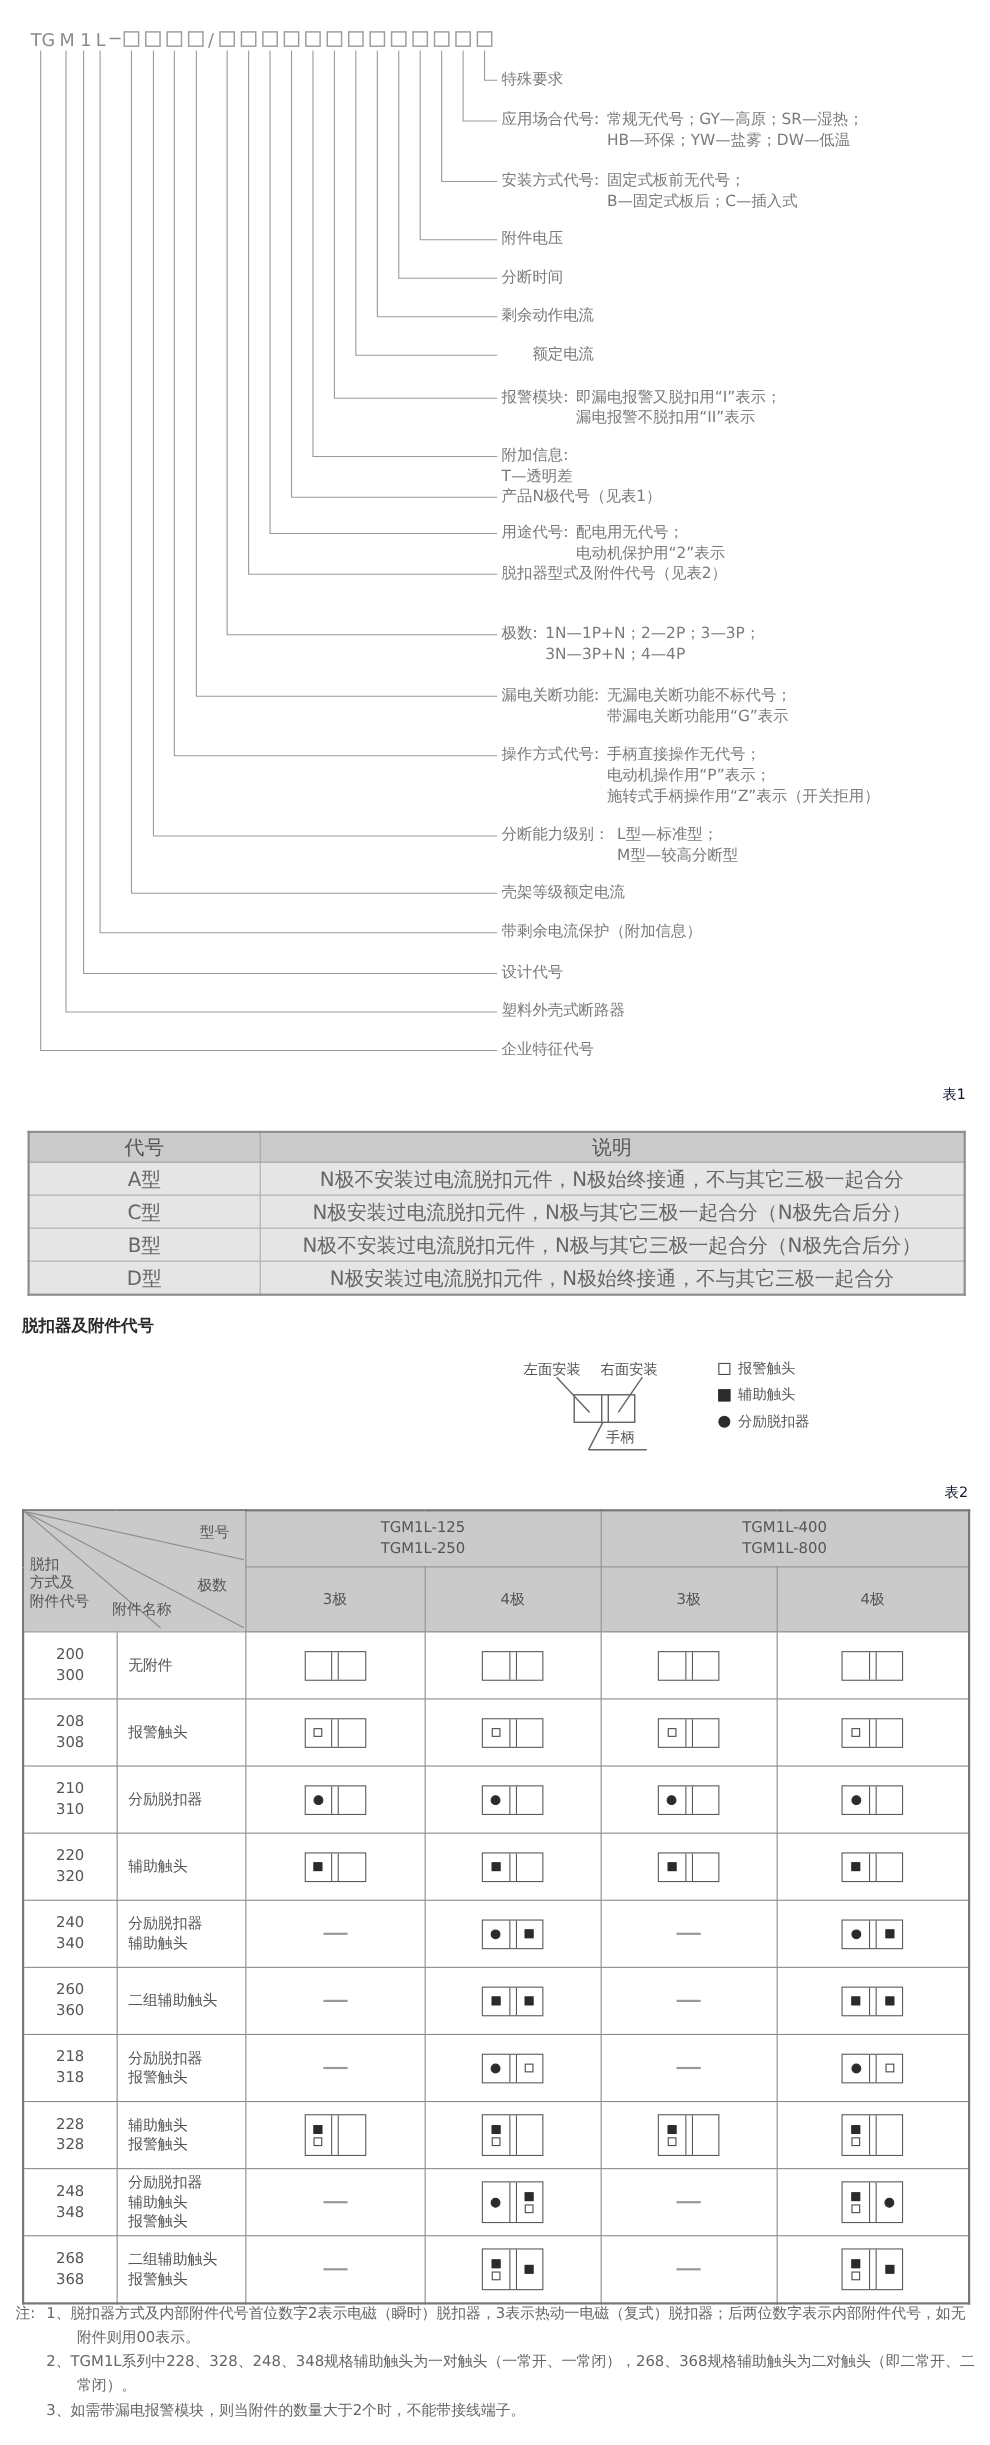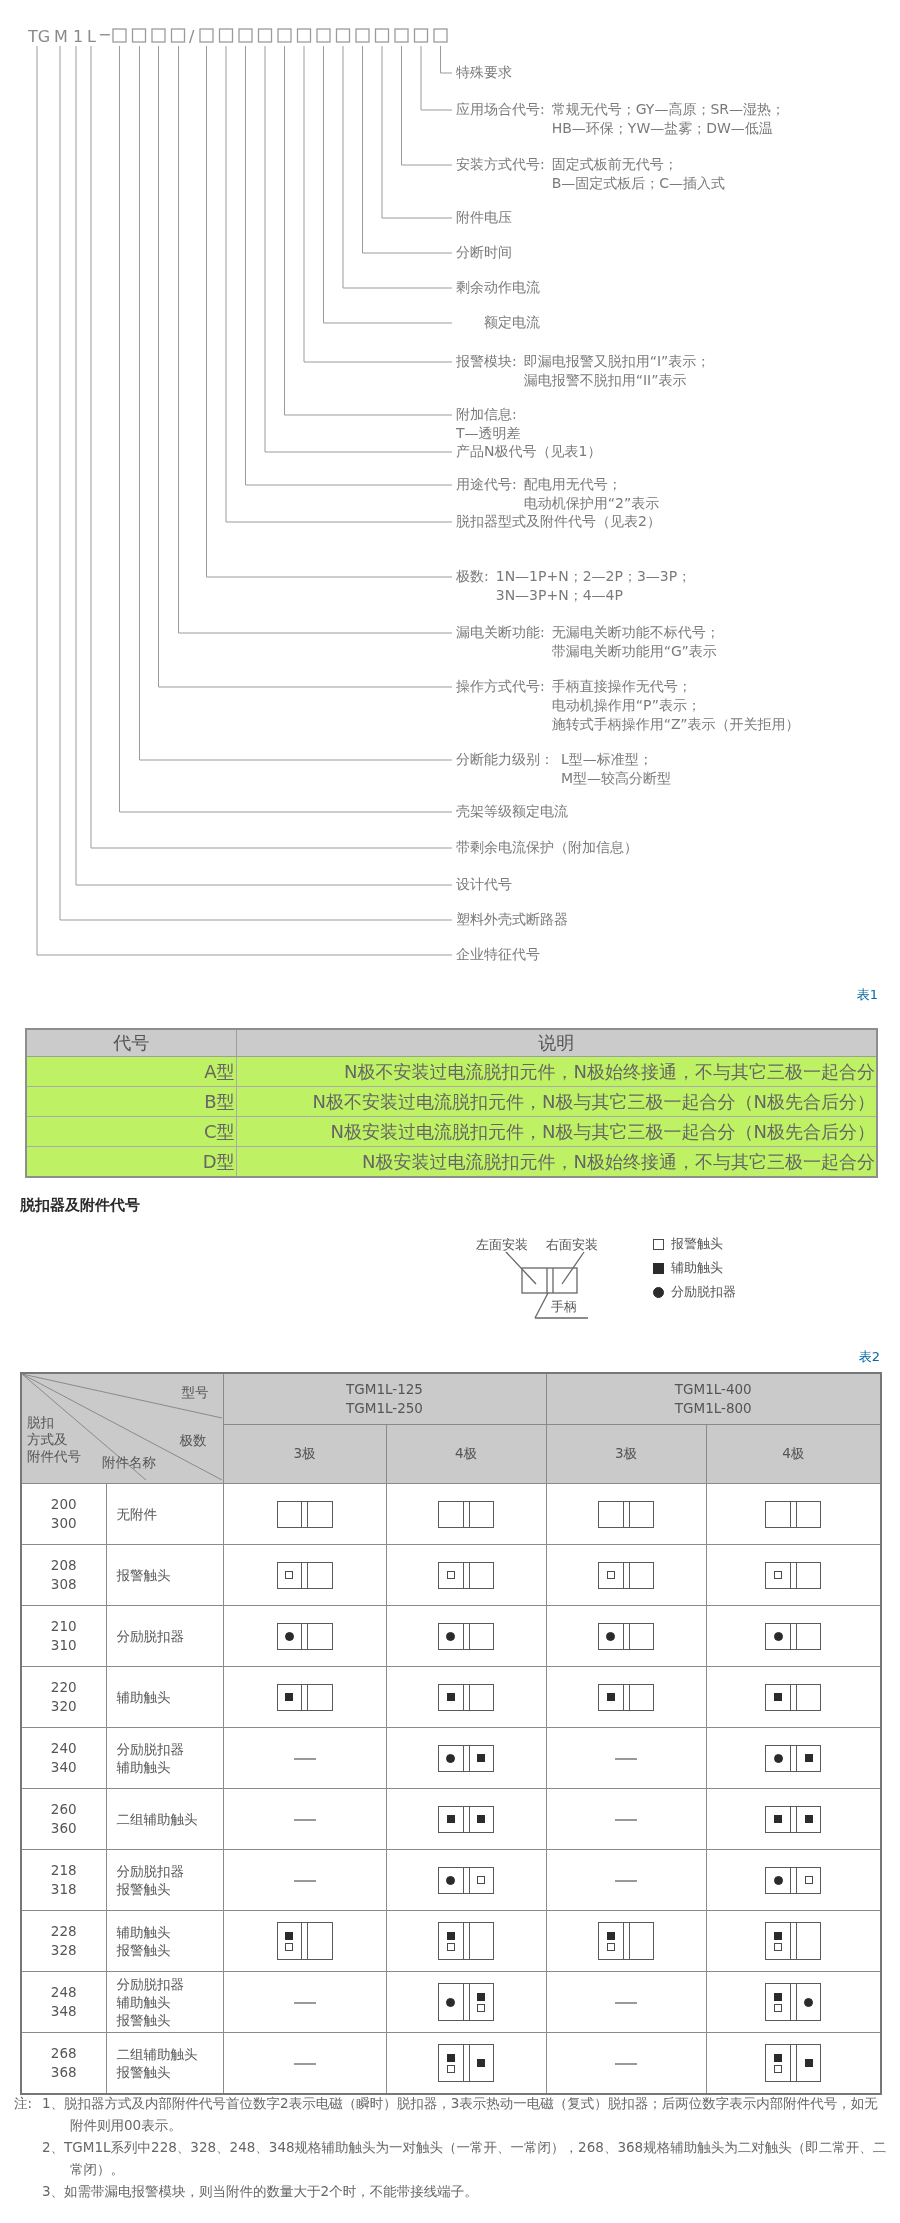--- a/index.html
+++ b/index.html
@@ -9,27 +9,27 @@
   
   .desig{position:absolute;left:0;top:0;width:900px;height:985px}
   #desig-svg{position:absolute;left:0;top:0}
   #desig-svg text{font-family:inherit;font-size:16px;fill:#8a8a8a}
   .dlabel{position:absolute;display:flex;align-items:flex-start;color:#7a7a7a;
           font-size:14px;line-height:19px;white-space:nowrap}
   .dtitle{margin-right:7px}
   .drest div{line-height:19px}
 
   
-  .tbl-tag{position:absolute;text-align:right;font-size:13px;color:#0369a1}
+  .tbl-tag{position:absolute;text-align:right;font-size:13px;color:#0f172a}
 
   
   table.t1{position:absolute;left:25px;top:1028px;width:853px;border-collapse:collapse;
            border:2px solid #8e8e8e;font-size:18px;color:#666;table-layout:fixed}
   .t1 th{background:#cbcbcb;color:#555;font-weight:normal;height:22px;border:1px solid #9e9e9e}
-  .t1 td{height:27px;text-align:right;border:1px solid #ababab;background:#bef264}
+  .t1 td{height:27px;text-align:center;border:1px solid #ababab;background:#e5e5e5}
 
   
   .sec-heading{position:absolute;left:20px;top:1196px;font-size:15px;font-weight:bold;color:#2a2a2a}
 
   
   .acc{position:absolute;left:0;top:1230px;width:812px;height:130px}
   .acc svg{position:absolute;left:0;top:0}
   .acc svg line{stroke:#666;stroke-width:1.3}
   .acc svg rect{stroke:#666;stroke-width:1.3;fill:#fff}
   .acc-label{position:absolute;font-size:13px;color:#555;white-space:nowrap}
@@ -241,26 +241,26 @@
         <th>代号</th>
         <th>说明</th>
       </tr>
     </thead>
     <tbody id="t1-body">
         <tr>
           <td>A型</td>
           <td>N极不安装过电流脱扣元件，N极始终接通，不与其它三极一起合分</td>
         </tr>
         <tr>
+          <td>C型</td>
+          <td>N极安装过电流脱扣元件，N极与其它三极一起合分（N极先合后分）</td>
+        </tr>
+        <tr>
           <td>B型</td>
           <td>N极不安装过电流脱扣元件，N极与其它三极一起合分（N极先合后分）</td>
-        </tr>
-        <tr>
-          <td>C型</td>
-          <td>N极安装过电流脱扣元件，N极与其它三极一起合分（N极先合后分）</td>
         </tr>
         <tr>
           <td>D型</td>
           <td>N极安装过电流脱扣元件，N极始终接通，不与其它三极一起合分</td>
         </tr>
       </tbody>
   </table>
 
   <div class="sec-heading">脱扣器及附件代号</div>
 

